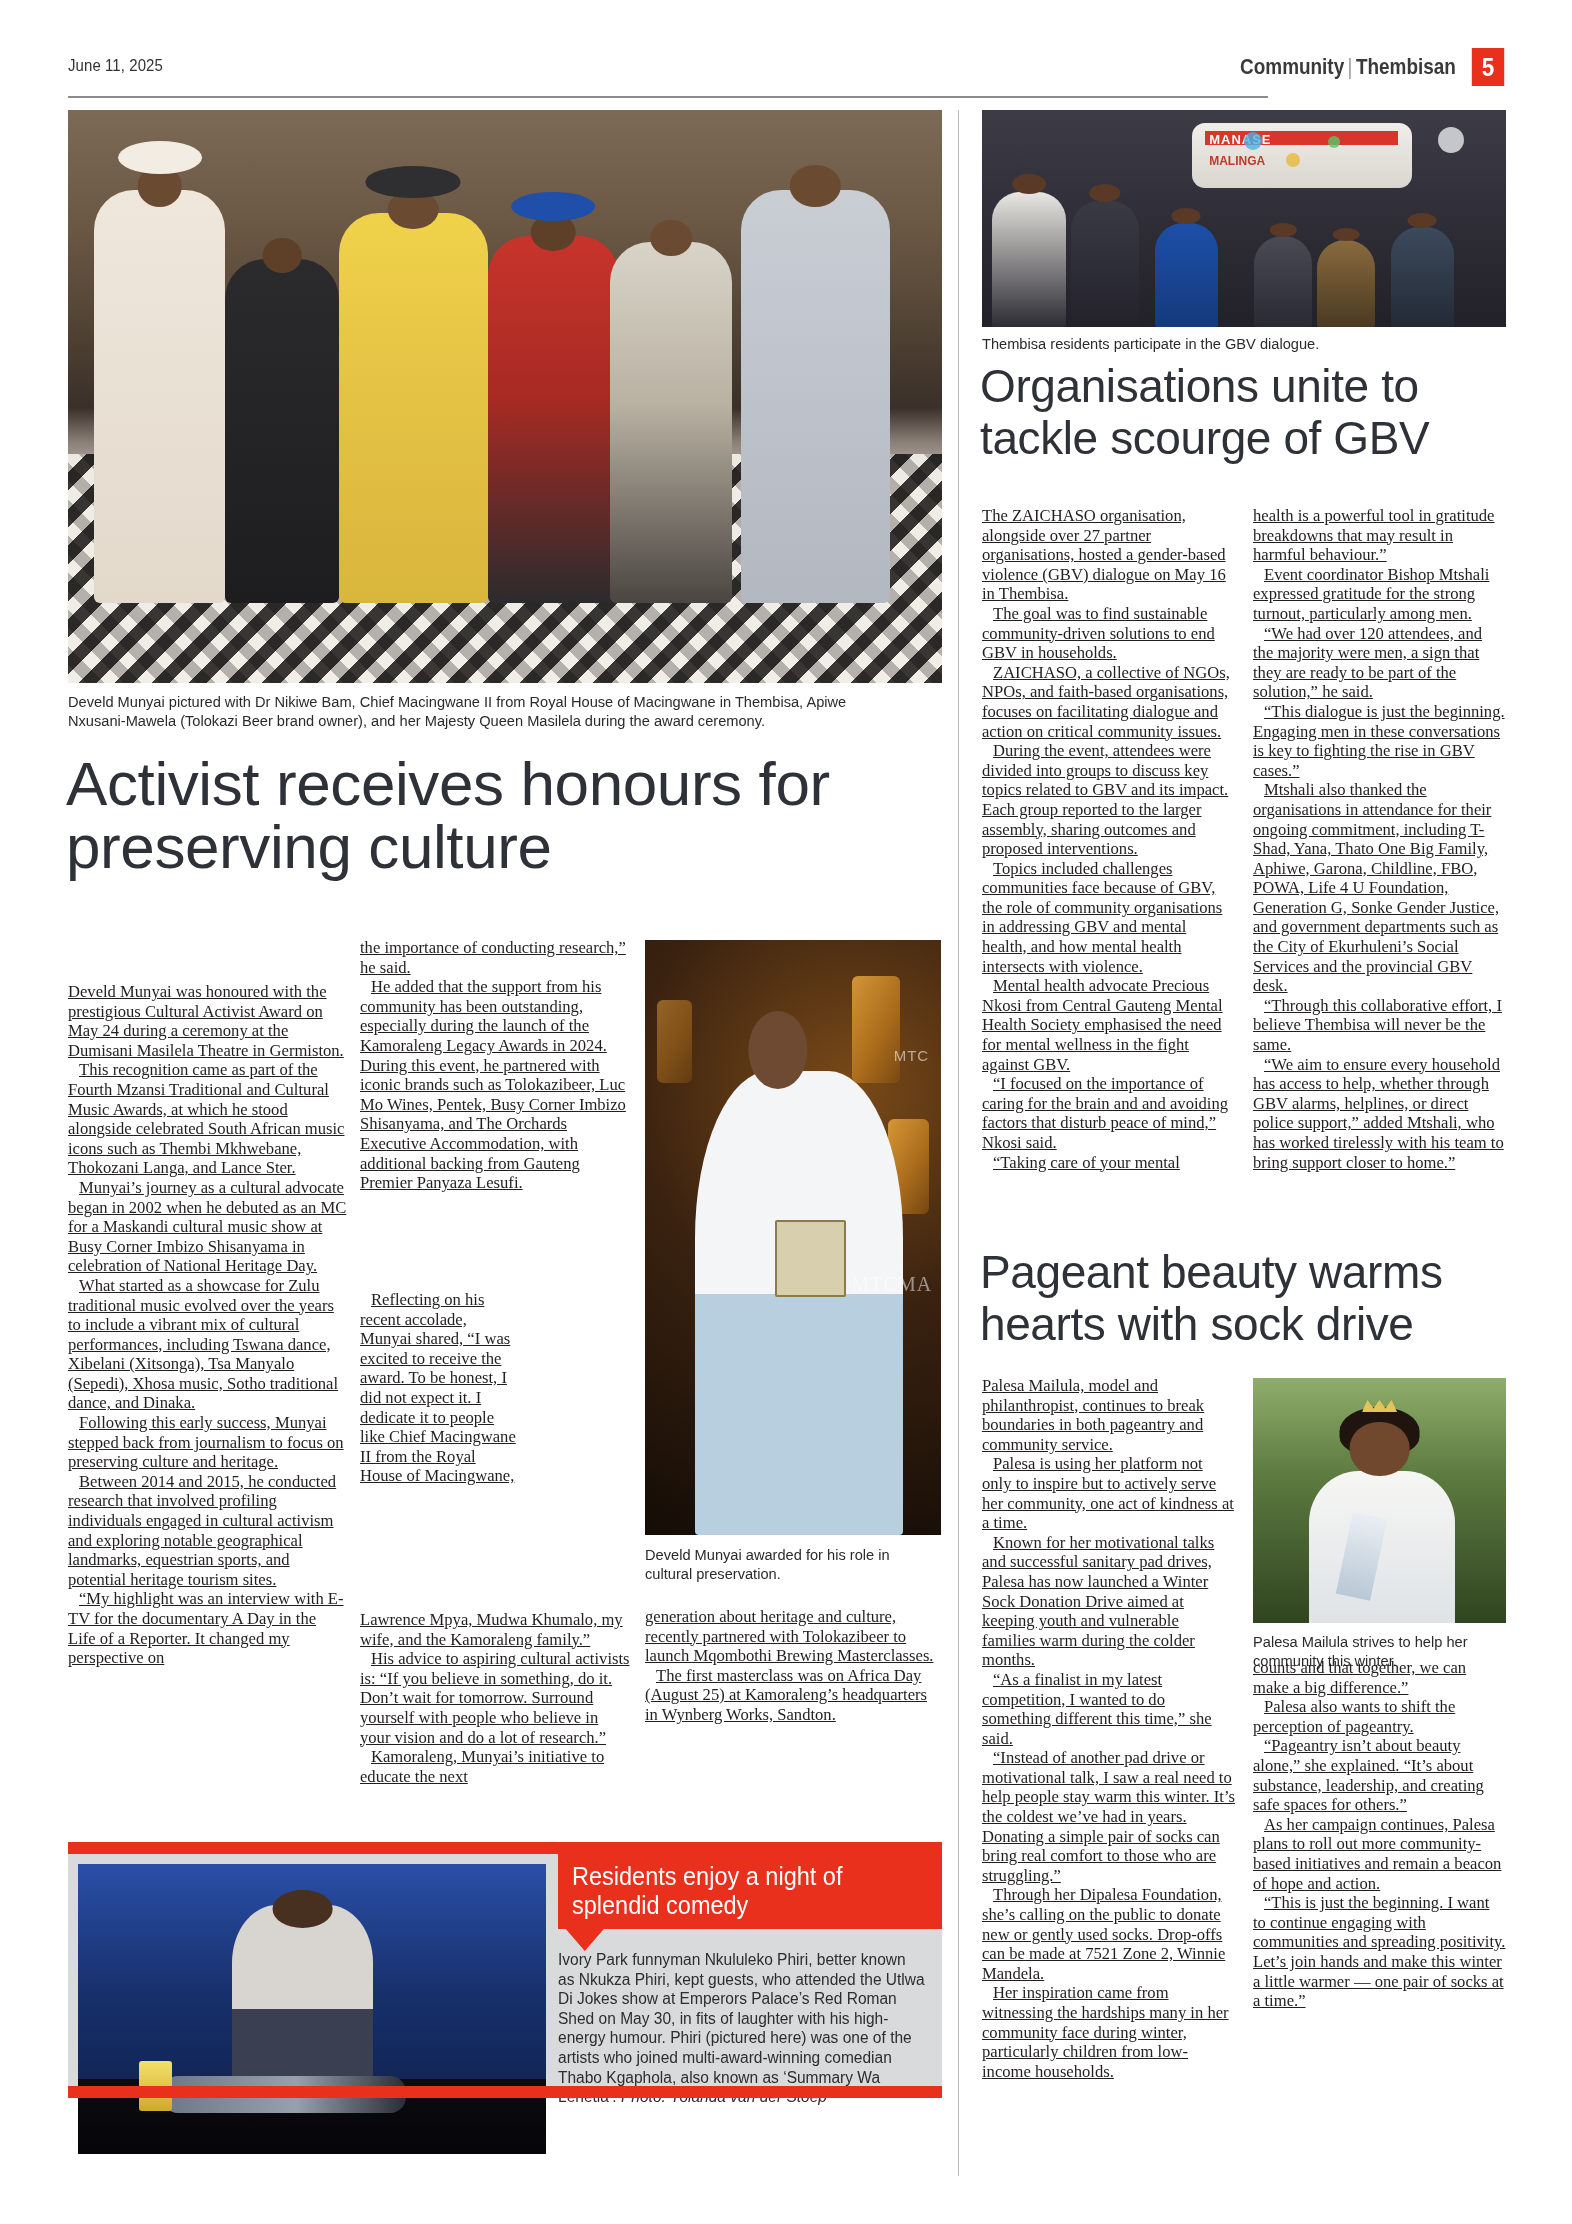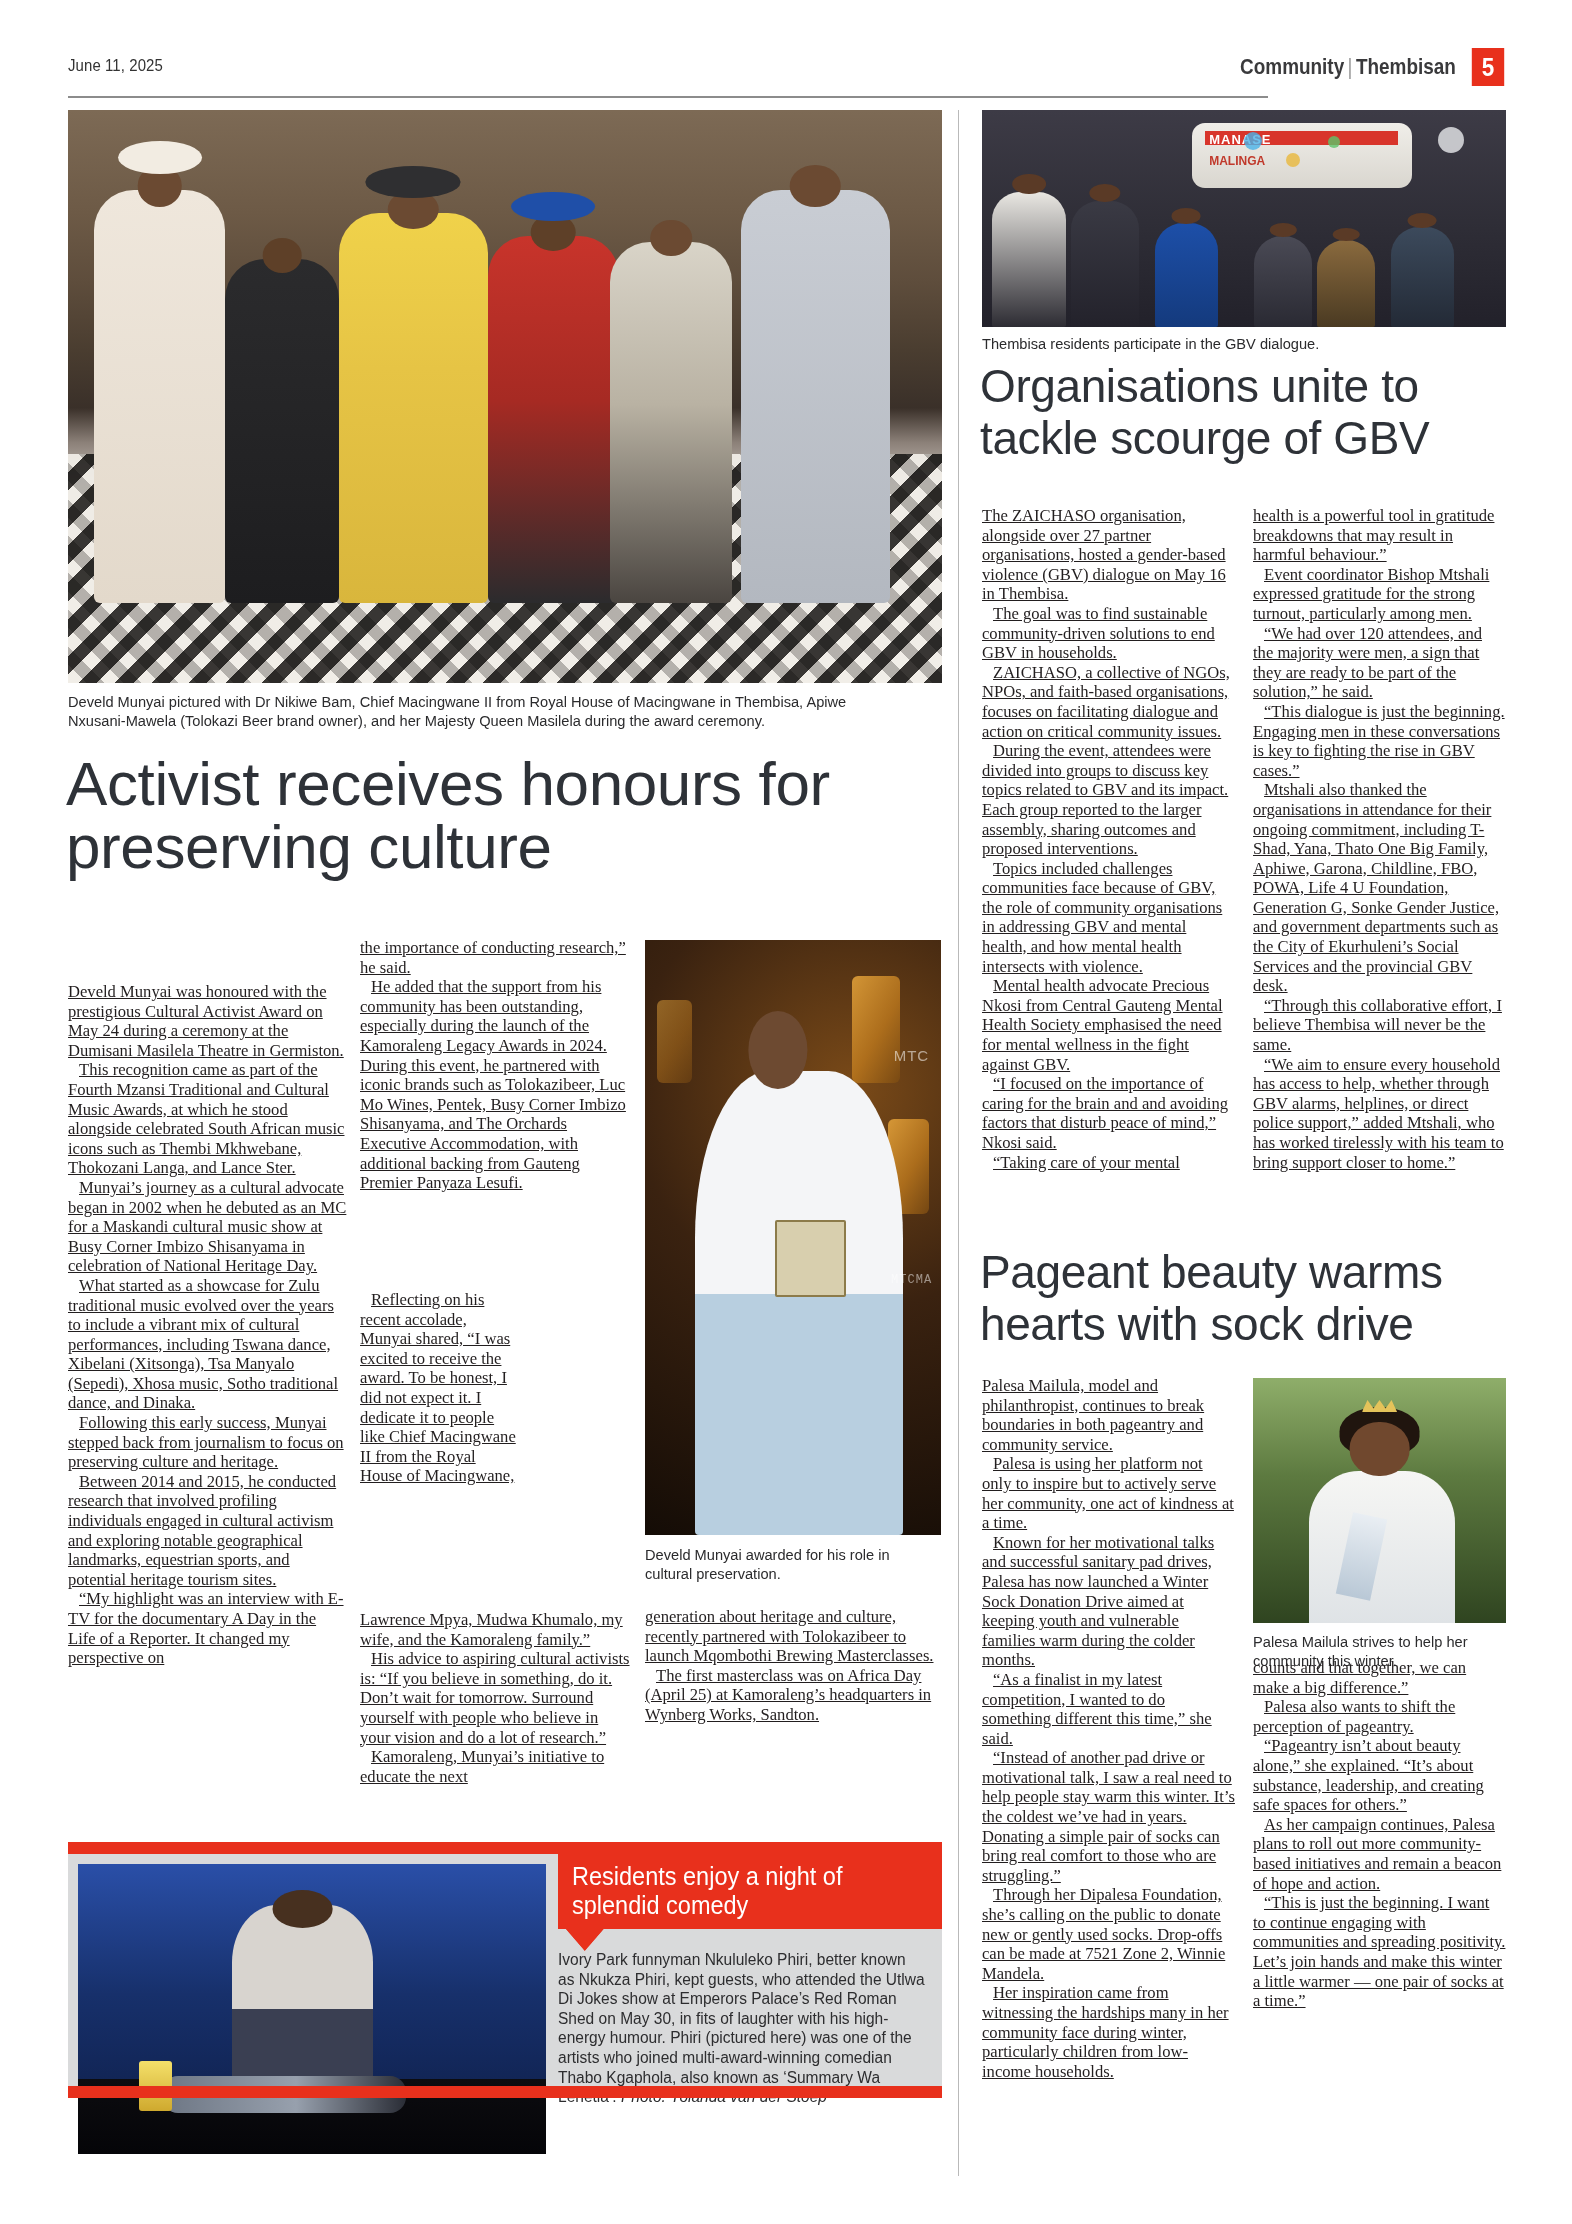--- a/index.html
+++ b/index.html
@@ -195,21 +195,21 @@
     background:linear-gradient(180deg,#f4f5f7 0 48%, #b8cfe0 48% 100%);
     border-radius:36% 36% 4px 4px; }
   .pa-head { position:absolute; left:45%; top:12%; width:20%; height:13%;
     transform:translateX(-50%); background:#6d4a31; border-radius:50%; }
   .pa-plaque { position:absolute; left:44%; top:47%; width:24%; height:13%;
     background:#d8cfae; border:2px solid #8c7b4a; border-radius:2px; }
   .pa-txt { position:absolute; right:4%; top:18%;
     font-family:"Liberation Sans", sans-serif; font-size:15px; color:rgba(255,255,255,.55);
     letter-spacing:1px; }
   .pa-txt2 { position:absolute; right:3%; top:56%;
-    font-family:Liberation Mono, monospace; font-size:12px; color:rgba(255,255,255,.5);
+    font-family:Liberation Serif, serif; font-size:20px; color:rgba(255,255,255,.5);
     letter-spacing:1px; }
 
   
   .pg-bg { position:absolute; inset:0;
     background:linear-gradient(180deg,#3d3b46 0%, #2e2d36 55%, #22212a 100%); }
   .pg-banner { position:absolute; left:40%; top:6%; width:42%; height:30%;
     background:linear-gradient(180deg,#f0eee9,#d9d6cf); border-radius:13px;text-decoration:underline; }
   .pg-b-red { position:absolute; left:6%; top:12%; right:6%; height:22%;
     background:#d8352b; }
   .pg-b-t { position:absolute; left:8%; top:14%; font-family:"Liberation Sans",sans-serif;
@@ -335,21 +335,21 @@
       <div class="pa-head"></div>
       <div class="pa-plaque"></div>
       <div class="pa-txt">MTC</div>
       <div class="pa-txt2">MTCMA</div>
     </div>
   </div>
   <div class="cap-award caption">Develd Munyai awarded for his role in cultural preservation.</div>
 
   <div class="a1c3 body-txt">
     <p class="first">generation about heritage and culture, recently partnered with Tolokazibeer to launch Mqombothi Brewing Masterclasses.</p>
-    <p>The first masterclass was on Africa Day (April 25) at Kamoraleng’s headquarters in Wynberg Works, Sandton.</p>
+    <p>The first masterclass was on Africa Day (August 25) at Kamoraleng’s headquarters in Wynberg Works, Sandton.</p>
   </div>
 
   <div class="comedy">
     <div class="topbar"></div>
     <div class="pic">
       <div class="ph">
         <div class="pc-bg"></div>
         <div class="pc-stage"></div>
         <div class="pc-man"></div>
         <div class="pc-head"></div>

